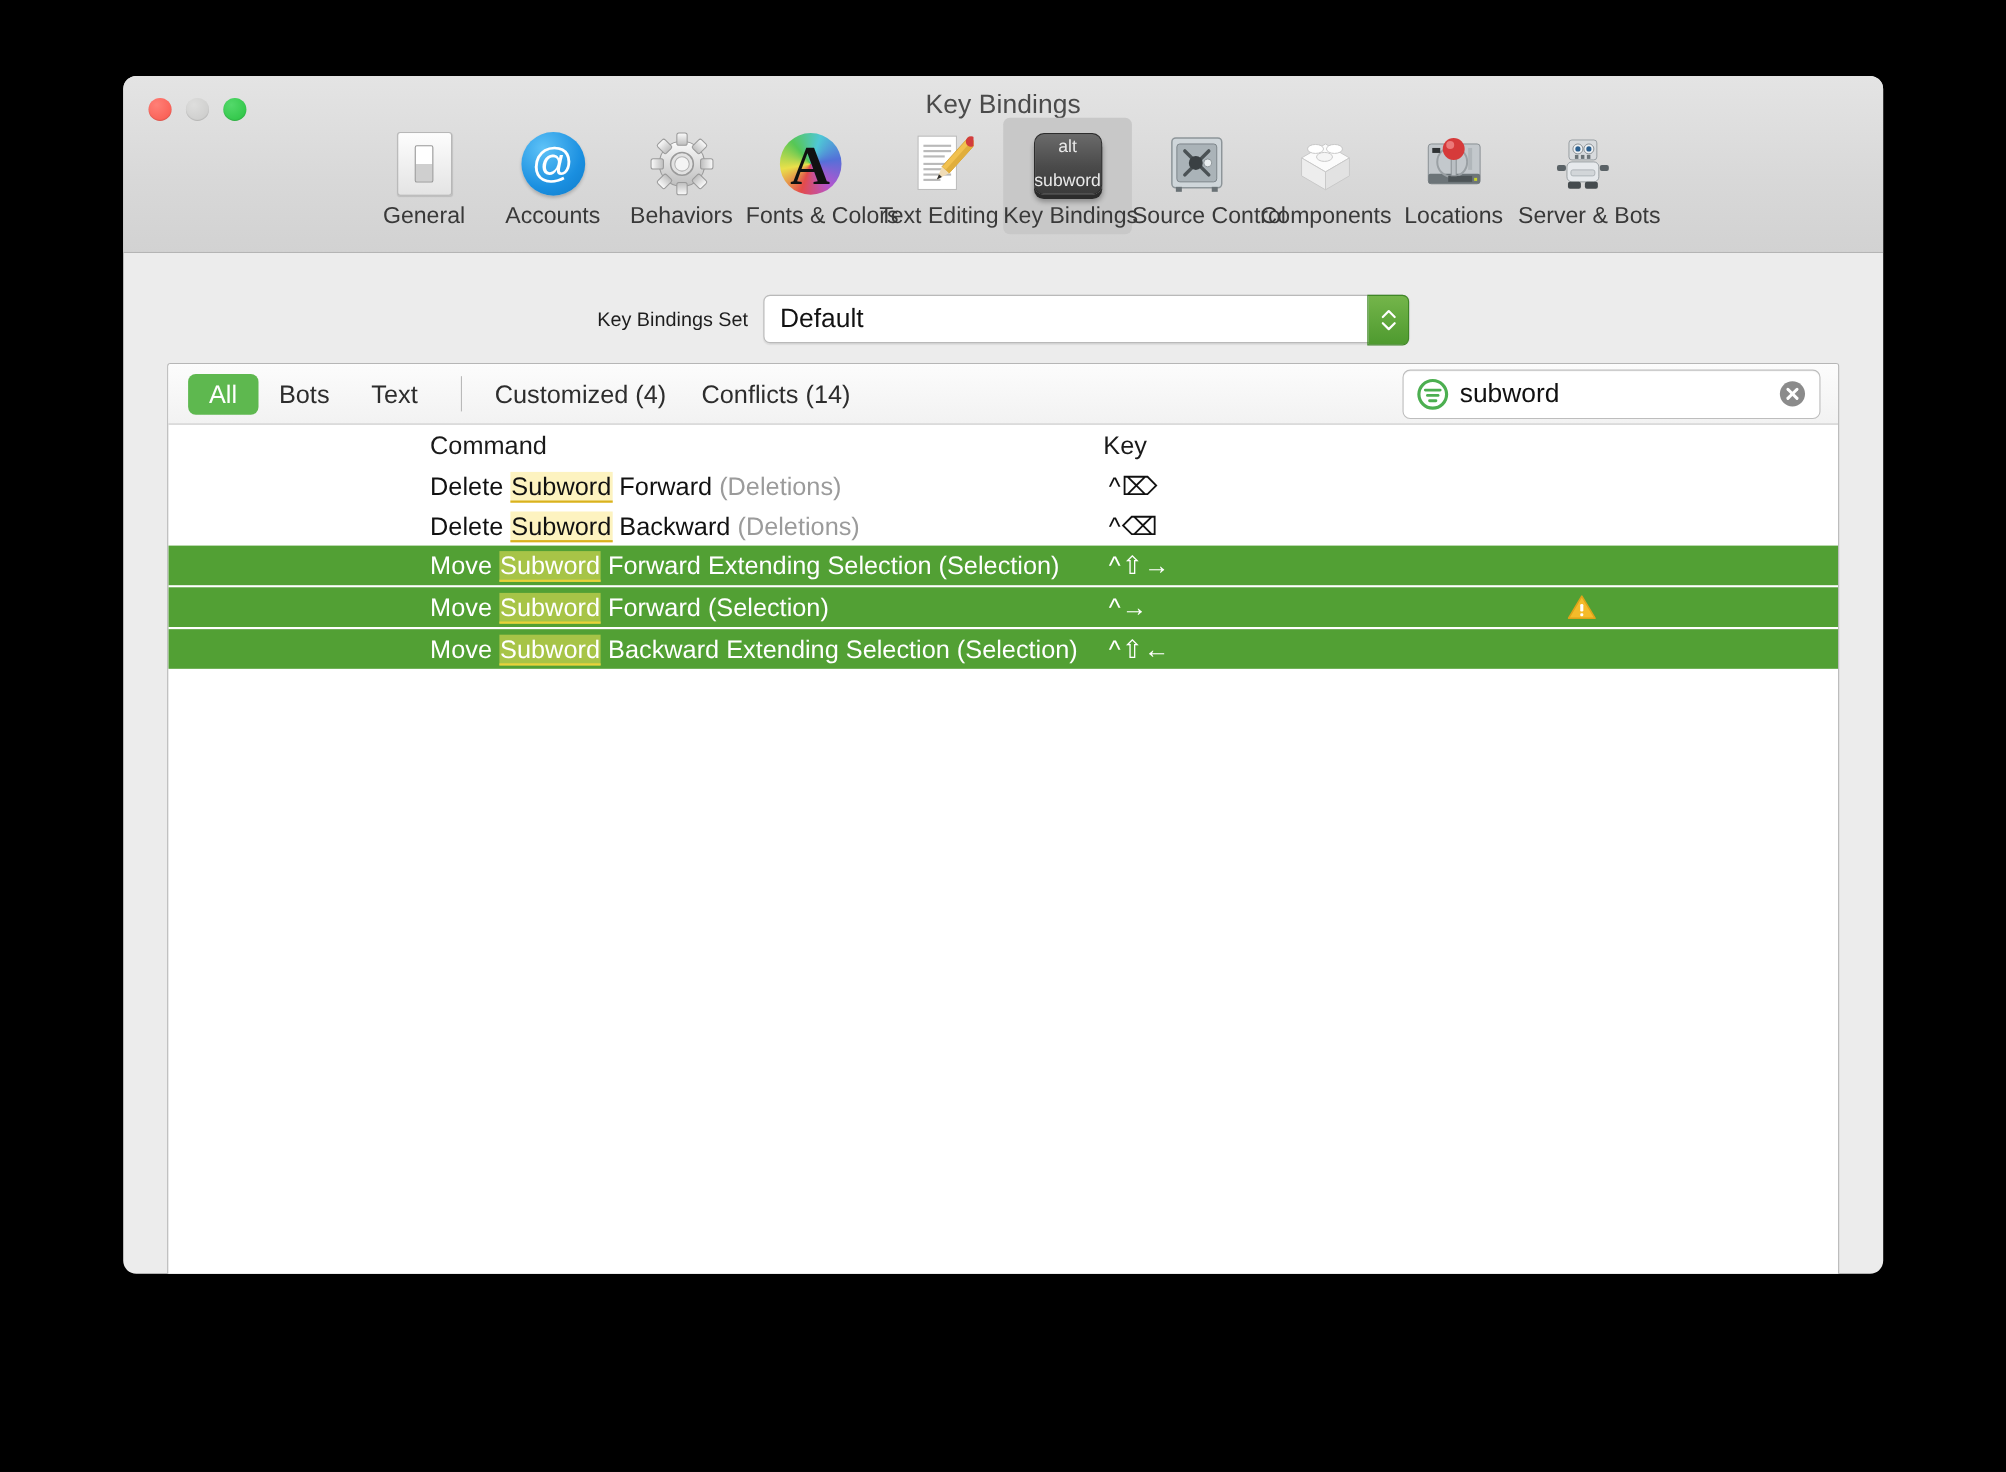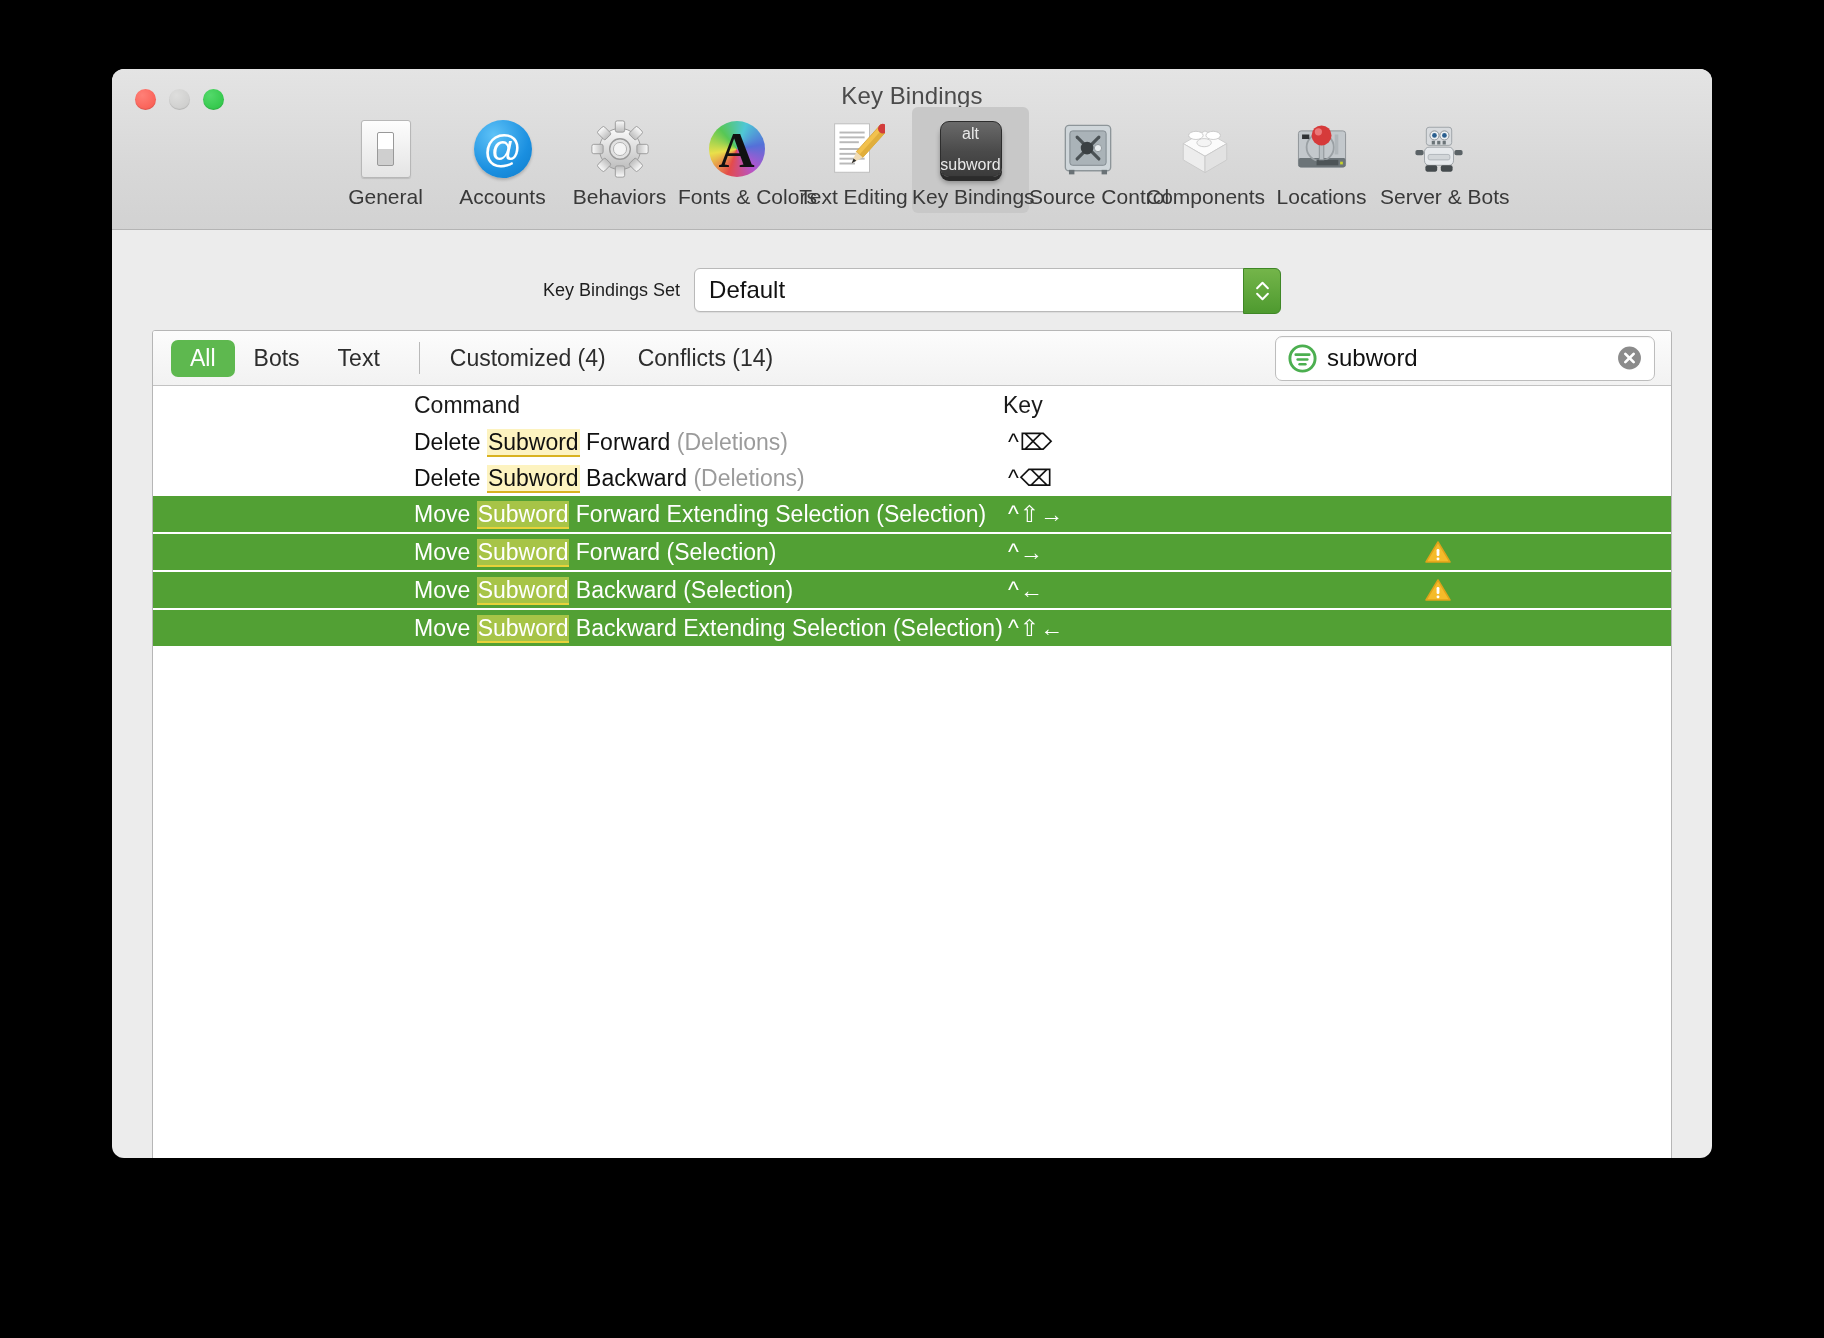--- a/index.html
+++ b/index.html
@@ -286,21 +286,21 @@
   .hdr, .row {
     position: relative;
     display: flex;
     align-items: center;
     height: 36px;
     font-size: 23px;
   }
   .hdr { height: 38px; }
   .cell-cmd {
     position: absolute;
-    left: 261px;
+    left: 238px;
     white-space: nowrap;
   }
   .cell-key {
     position: absolute;
     left: 855px;
     white-space: nowrap;
     font-size: 23px;
   }
   .cell-warn {
     position: absolute;
@@ -610,31 +610,20 @@
               <div class="cell-key keyglyph">^→</div>
               <div class="cell-warn">
                 <svg class="warn" viewBox="0 0 26 24">
                   <path d="M13 2 L25 22 H1 Z" fill="#f5bb2a" stroke="#e0a319" stroke-width="1.5" stroke-linejoin="round"></path>
                   <rect x="11.6" y="9" width="2.8" height="7" rx="1.2" fill="#ffffff"></rect>
                   <rect x="11.6" y="17.4" width="2.8" height="2.8" rx="1.2" fill="#ffffff"></rect>
                 </svg>
               </div>
             </div>
 
-            <div class="row sel">
-              <div class="cell-cmd"><span>Move </span><span class="hl">Subword</span><span> Backward (Selection)</span></div>
-              <div class="cell-key keyglyph">^←</div>
-              <div class="cell-warn">
-                <svg class="warn" viewBox="0 0 26 24">
-                  <path d="M13 2 L25 22 H1 Z" fill="#f5bb2a" stroke="#e0a319" stroke-width="1.5" stroke-linejoin="round"></path>
-                  <rect x="11.6" y="9" width="2.8" height="7" rx="1.2" fill="#ffffff"></rect>
-                  <rect x="11.6" y="17.4" width="2.8" height="2.8" rx="1.2" fill="#ffffff"></rect>
-                </svg>
-              </div>
-            </div>
 
             <div class="row sel" style="border-bottom:none;">
               <div class="cell-cmd"><span>Move </span><span class="hl">Subword</span><span> Backward Extending Selection (Selection)</span></div>
               <div class="cell-key keyglyph">^⇧←</div>
             </div>
 
           </div>
         </div>
 
       </div>

